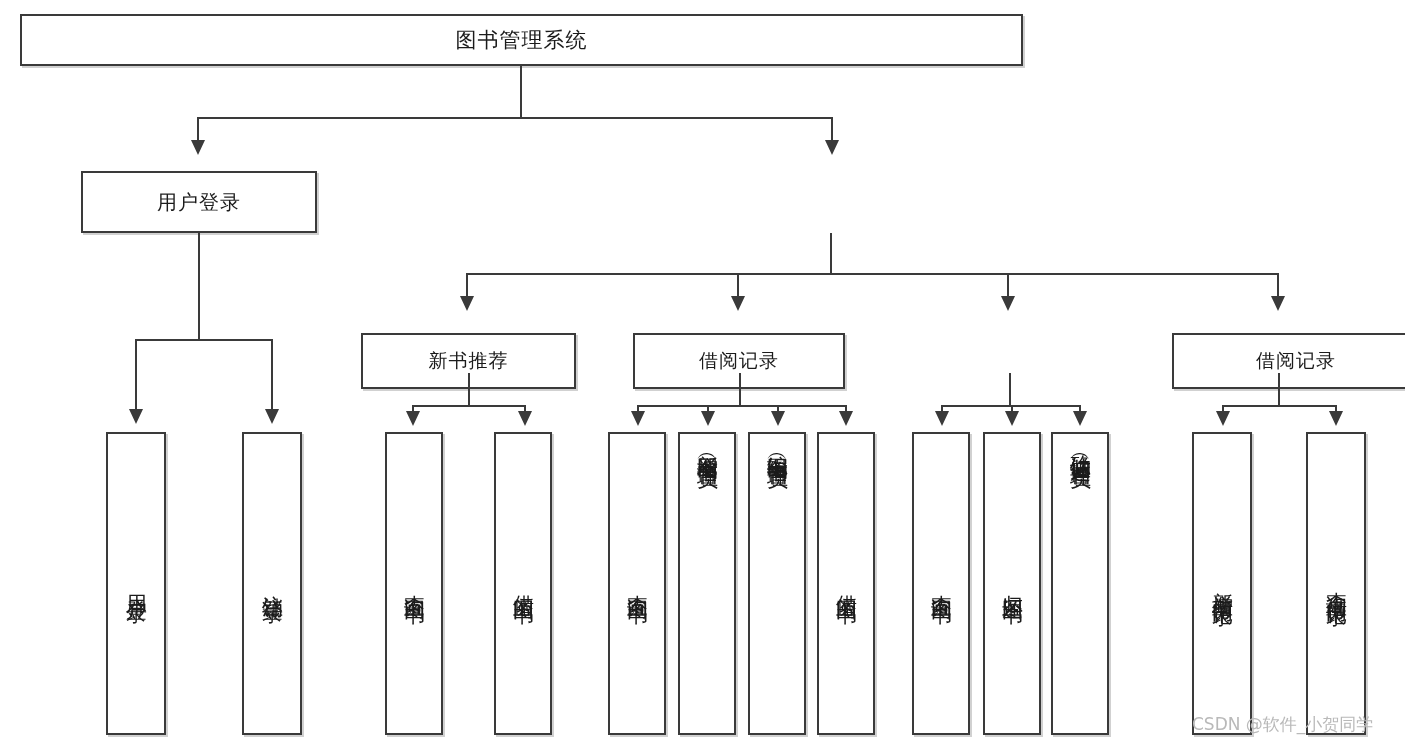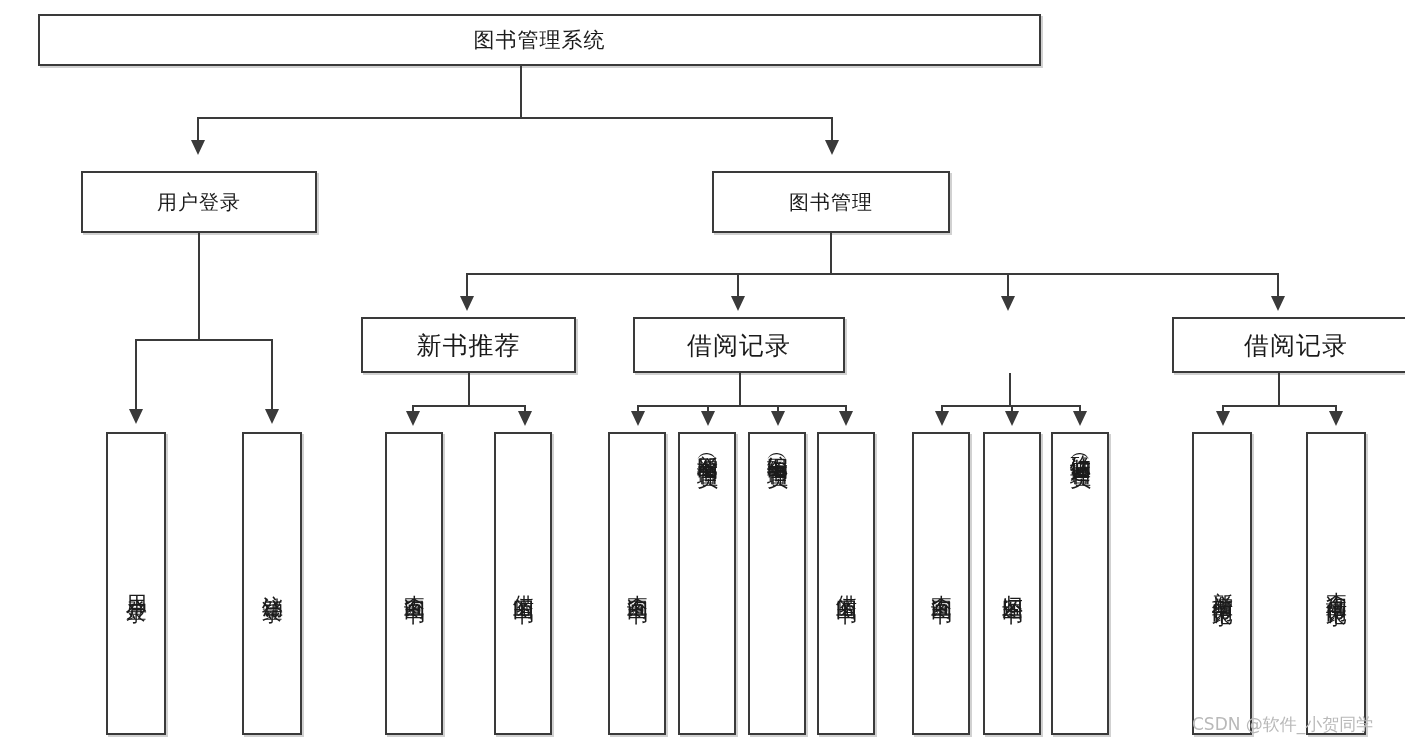--- a/index.html
+++ b/index.html
@@ -33,22 +33,23 @@
   }
   .node.root {
     font-size: 21px;
     letter-spacing: 1px;
   }
   .node.level2 {
     font-size: 20px;
     letter-spacing: 1px;
   }
   .node.level3 {
-    font-size: 25px;
+    font-size: 19px;
     letter-spacing: 1px;
+    margin-top: 16px;
   }
   
   .node.leaf {
     align-items: center;
     justify-content: center;
     padding: 4px 0;
   }
   .node.leaf .vtext {
     writing-mode: vertical-rl;
     text-orientation: upright;
@@ -90,41 +91,38 @@
     color: #b9b9b9;
     white-space: nowrap;
     user-select: none;
   }
 </style>
 </head>
 <body>
 
 <div id="canvas">
 
-  <div class="node root" style="left:20px; top:14px; width:1003px; height:52px;margin-left:18px;">
+  <div class="node root" style="left:20px; top:14px; width:1003px; height:52px;">
     <span>图书管理系统</span>
   </div>
 
   <div class="edge v" style="left:520px; top:66px; width:2px; height:51px;"></div>
 
   <div class="edge h" style="left:197px; top:117px; width:636px; height:2px;"></div>
 
   <div class="edge v" style="left:197px; top:117px; width:2px; height:25px;"></div>
   <div class="arrow" style="left:191px; top:140px;"></div>
 
   <div class="edge v" style="left:831px; top:117px; width:2px; height:25px;"></div>
   <div class="arrow" style="left:825px; top:140px;"></div>
 
   <div class="node level2" style="left:81px; top:171px; width:236px; height:62px;">
     <span>用户登录</span>
   </div>
 
-  <div class="node level2" style="left:712px; top:171px; width:238px; height:62px;">
-    <span>图书管理</span>
-  </div>
 
   <div class="edge v" style="left:198px; top:233px; width:2px; height:107px;"></div>
   <div class="edge h" style="left:135px; top:339px; width:137px; height:2px;"></div>
   <div class="edge v" style="left:135px; top:339px; width:2px; height:72px;"></div>
   <div class="arrow" style="left:129px; top:409px;"></div>
   <div class="edge v" style="left:271px; top:339px; width:2px; height:72px;"></div>
   <div class="arrow" style="left:265px; top:409px;"></div>
 
   <div class="edge v" style="left:830px; top:233px; width:2px; height:41px;"></div>
   <div class="edge h" style="left:466px; top:273px; width:812px; height:2px;"></div>

